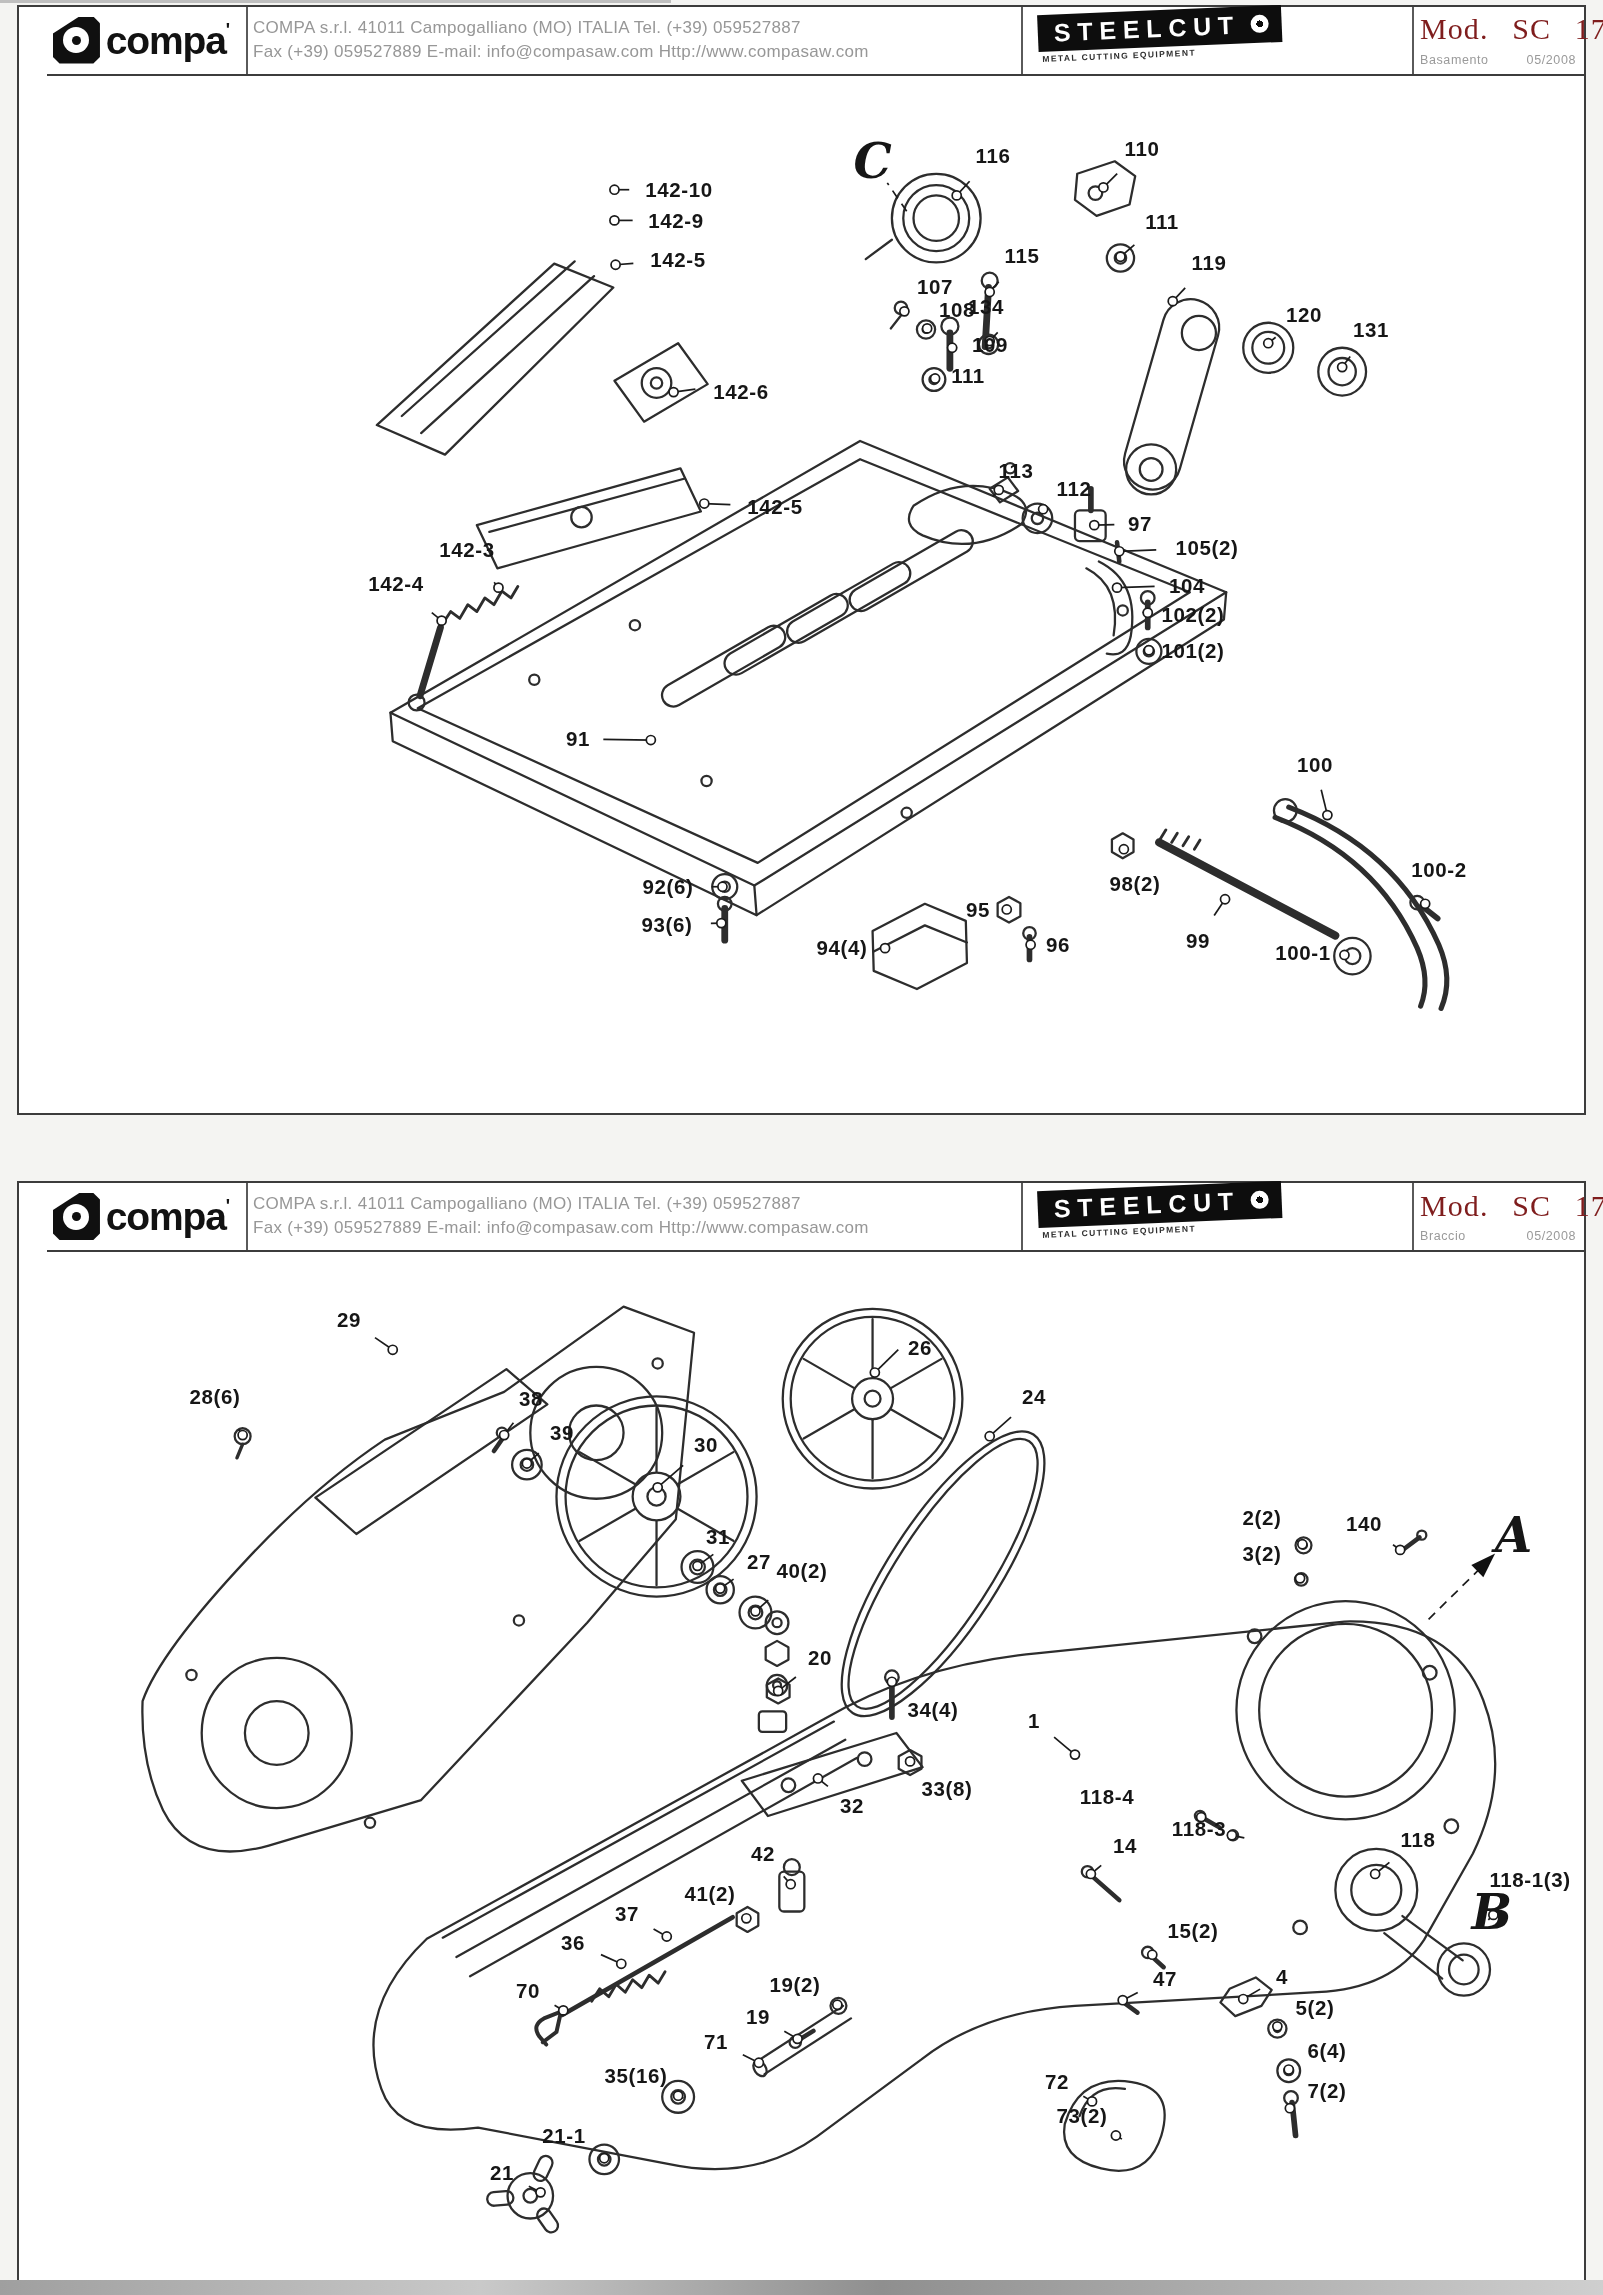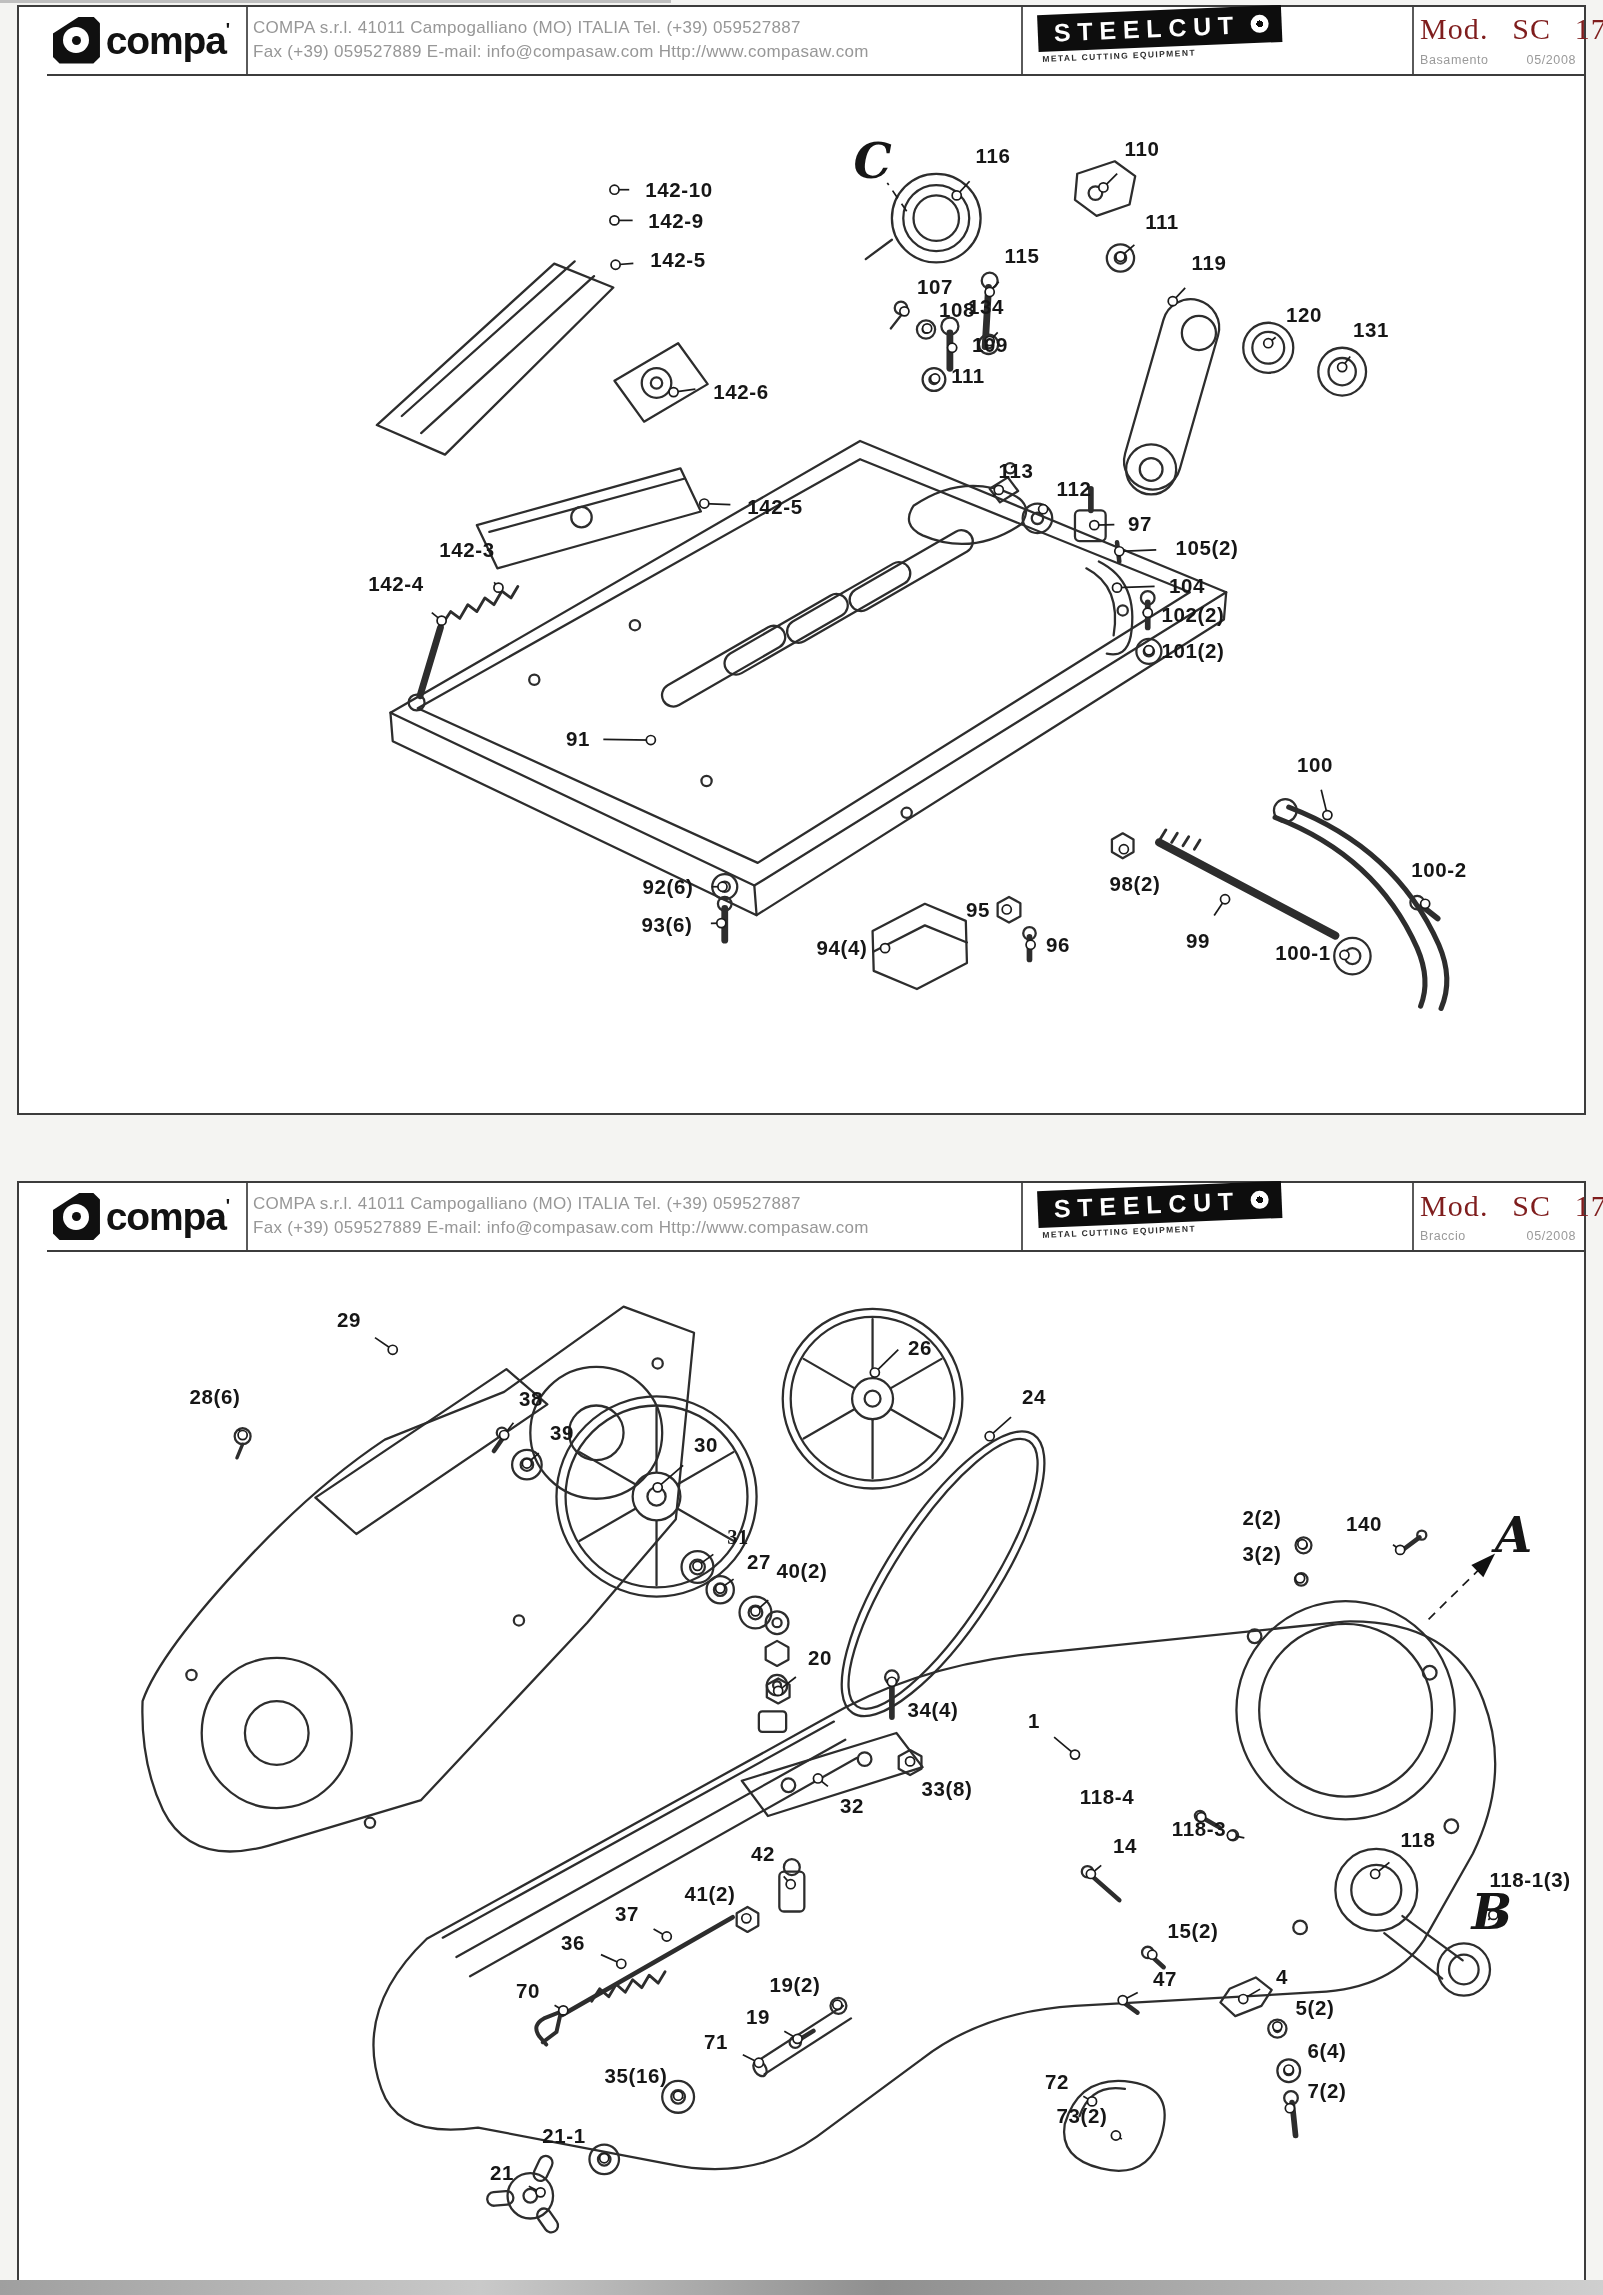--- a/index.html
+++ b/index.html
@@ -557,21 +557,21 @@
         <circle cx="2234" cy="1506" r="8" class="pg"></circle>
       </svg>
     <div class="labels">
         <div class="plabel" style="left: 330px; top: 68px;">29</div>
         <div class="plabel" style="left: 196px; top: 145px;">28(6)</div>
         <div class="plabel" style="left: 512px; top: 147px;">38</div>
         <div class="plabel" style="left: 543px; top: 181px;">39</div>
         <div class="plabel" style="left: 687px; top: 193px;">30</div>
         <div class="plabel" style="left: 901px; top: 60px; margin-top: 36px;">26</div>
         <div class="plabel" style="left: 1015px; top: 145px;">24</div>
-        <div class="plabel" style="left: 719px; top: 285px; font-family: Liberation Serif, serif;">31</div>
+        <div class="plabel" style="left: 699px; top: 285px;">31</div>
         <div class="plabel" style="left: 740px; top: 310px;">27</div>
         <div class="plabel" style="left: 783px; top: 319px;">40(2)</div>
         <div class="plabel" style="left: 801px; top: 406px;">20</div>
         <div class="plabel" style="left: 914px; top: 458px;">34(4)</div>
         <div class="plabel" style="left: 1243px; top: 266px;">2(2)</div>
         <div class="plabel" style="left: 1243px; top: 302px;">3(2)</div>
         <div class="plabel" style="left: 1345px; top: 272px;">140</div>
         <div class="plabel view" style="left: 1495px; top: 283px;">A</div>
         <div class="plabel" style="left: 1015px; top: 469px;">1</div>
         <div class="plabel" style="left: 928px; top: 537px;">33(8)</div>

